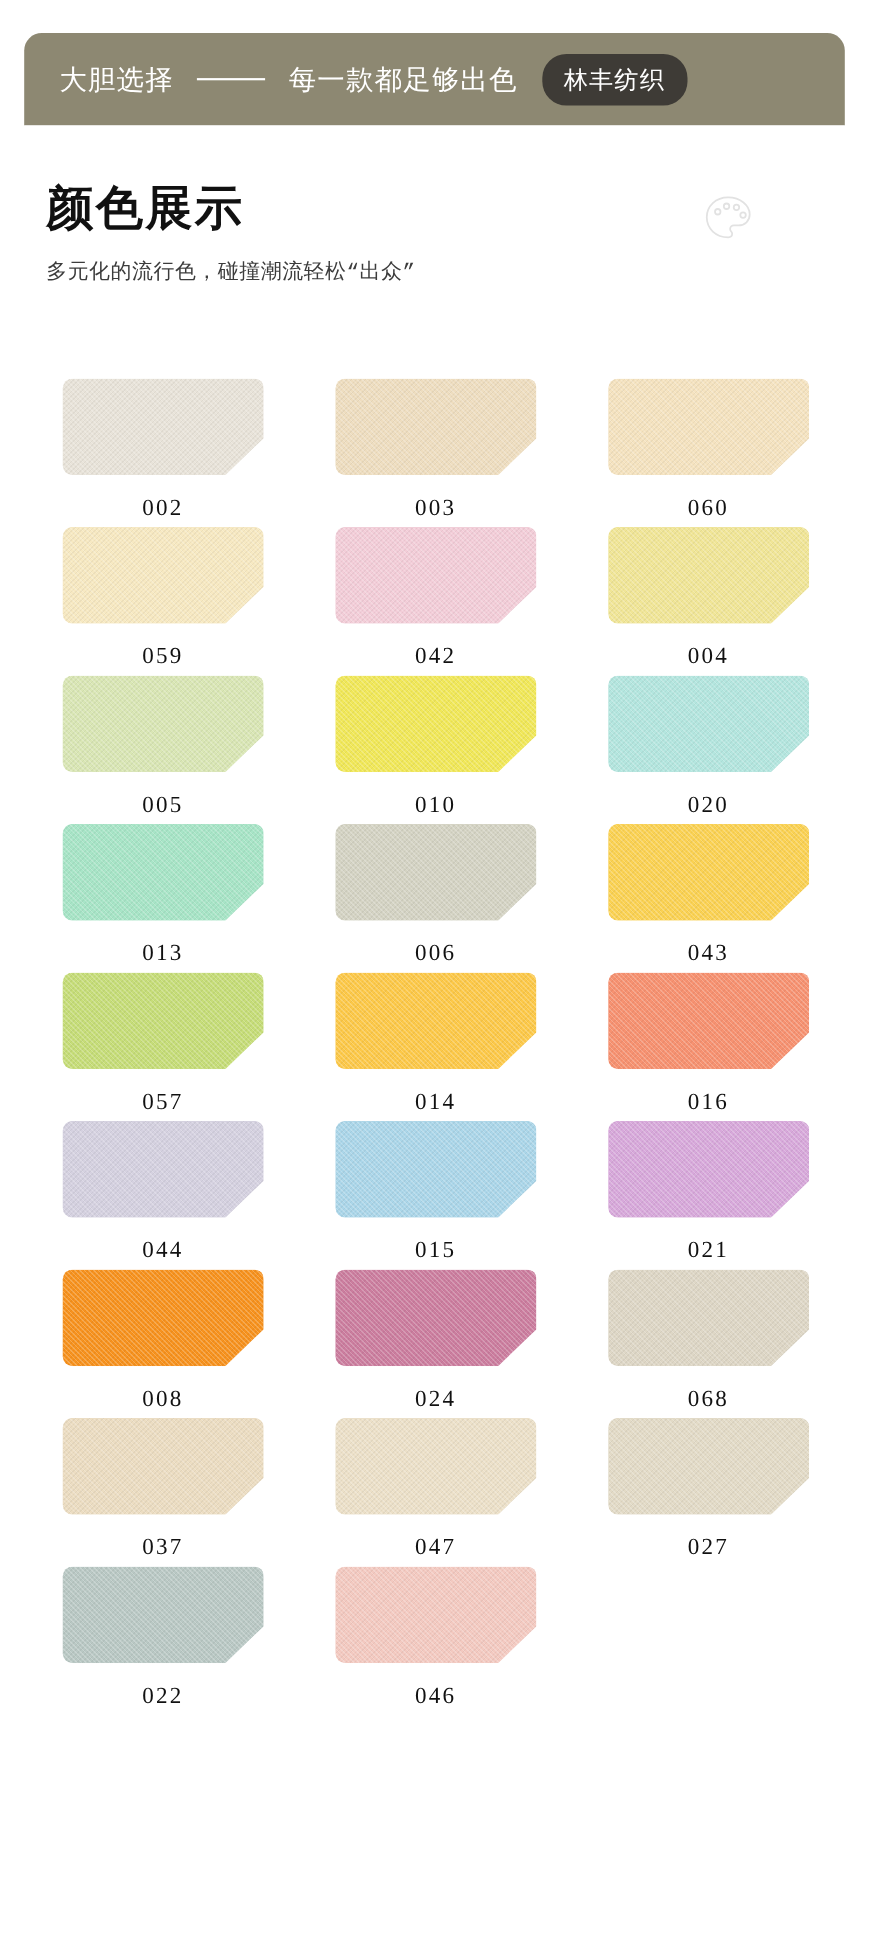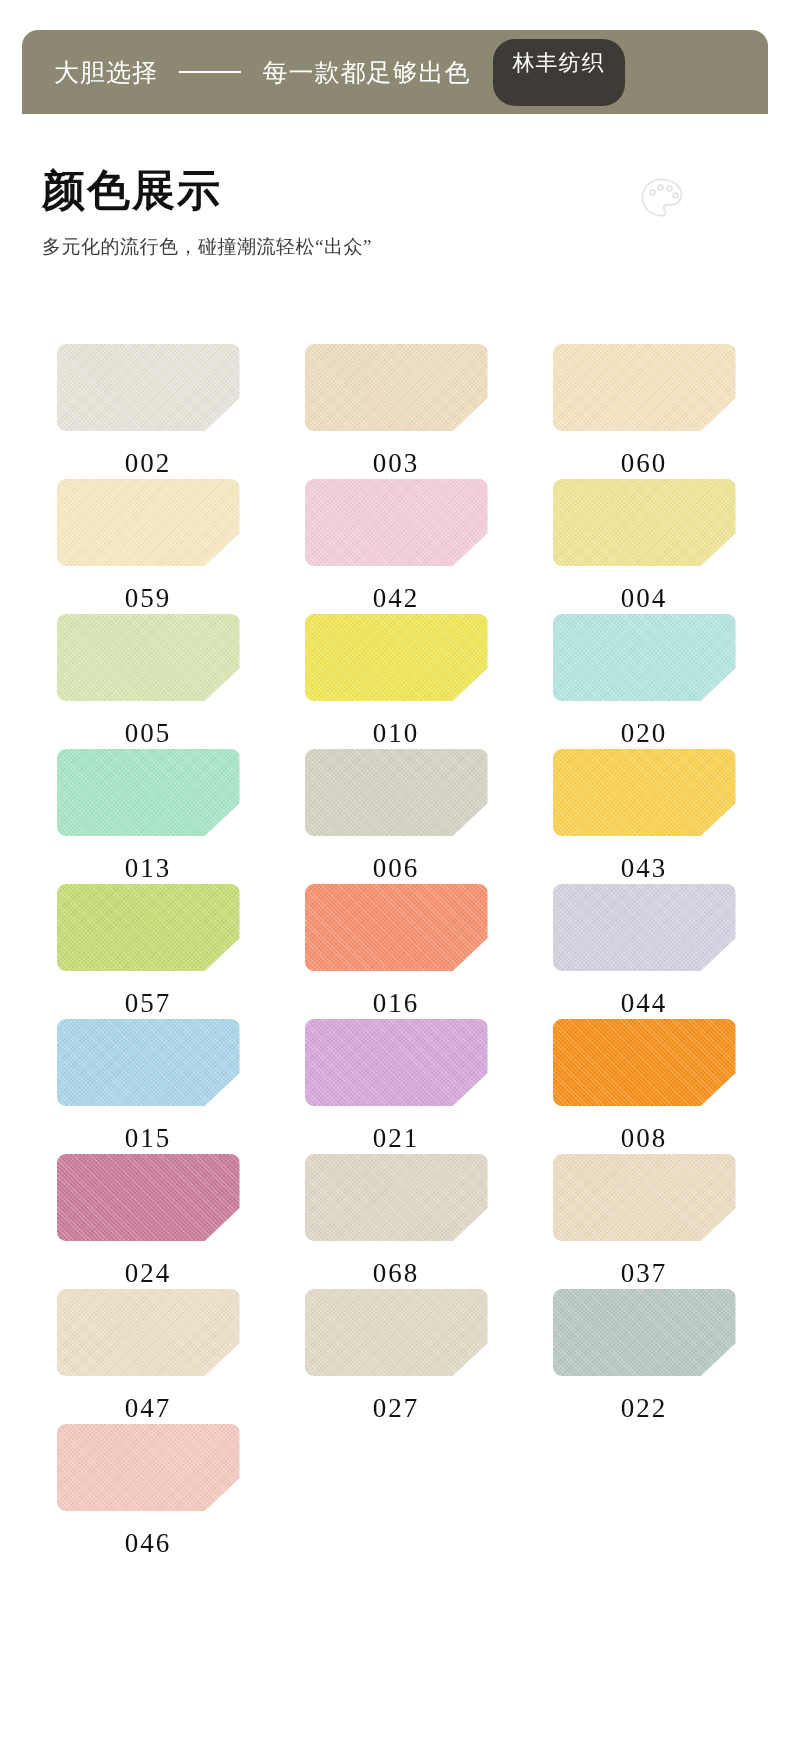--- a/index.html
+++ b/index.html
@@ -44,21 +44,21 @@
     vertical-align:middle;
     margin:0 14px 6px 14px;
   }
   .brand-pill {
     margin-left:22px;
     background:#3e3b36;
     color:#ffffff;
     font-size:22px;
     letter-spacing:1px;
     border-radius:22px;
-    padding:9px 20px 28px 20px;
+    padding:9px 20px 8px 20px;
     white-space:nowrap;
     font-family:"Liberation Serif","DejaVu Serif",serif;
   }
 
   
   .card {
     position:absolute;
     left:22px; top:114px;
     width:746px; height:1488px;
     background:#ffffff;
@@ -76,21 +76,21 @@
     font-weight:700;
     color:#111111;
     letter-spacing:2px;
     line-height:1;
   }
   .sec-sub {
     margin-top:22px;
     font-size:19px;
     color:#3c3c3c;
     letter-spacing:0.5px;
-    font-family:Liberation Serif, serif;
+    font-family:Liberation Mono, monospace;
   }
   .palette-icon {
     position:absolute;
     right:62px; top:6px;
     width:48px; height:48px;
   }
 
   
   .grid {
     position:absolute;
@@ -123,21 +123,21 @@
     position:absolute;
     inset:0;
     border-radius:9px;
     background-image:
       repeating-linear-gradient(45deg, rgba(255,255,255,0.22) 0 1px, rgba(0,0,0,0) 1px 3px),
       repeating-linear-gradient(-45deg, rgba(0,0,0,0.045) 0 1px, rgba(0,0,0,0) 1px 3px);
     pointer-events:none;
   }
   .swatch-label {
     margin-top:17px;
-    font-size:27px;
+    font-size:21px;
     color:#111111;
     letter-spacing:2px;
     font-family:"Liberation Serif","DejaVu Serif",serif;
   }
 </style>
 </head>
 <body>
 
 <div id="page">
 
@@ -212,20 +212,24 @@
         </div>
         <div class="cell">
           <div class="swatch" style="background-color: rgb(250, 209, 82);"></div>
           <div class="swatch-label">043</div>
         </div>
         <div class="cell">
           <div class="swatch" style="background-color: rgb(198, 221, 120);"></div>
           <div class="swatch-label">057</div>
         </div>
         <div class="cell">
+          <div class="swatch" style="background-color: rgb(252, 200, 72);"></div>
+          <div class="swatch-label">014</div>
+        </div>
+        <div class="cell">
           <div class="swatch" style="background-color: rgb(247, 146, 113);"></div>
           <div class="swatch-label">016</div>
         </div>
         <div class="cell">
           <div class="swatch" style="background-color: rgb(213, 209, 224);"></div>
           <div class="swatch-label">044</div>
         </div>
         <div class="cell">
           <div class="swatch" style="background-color: rgb(171, 214, 233);"></div>
           <div class="swatch-label">015</div>

